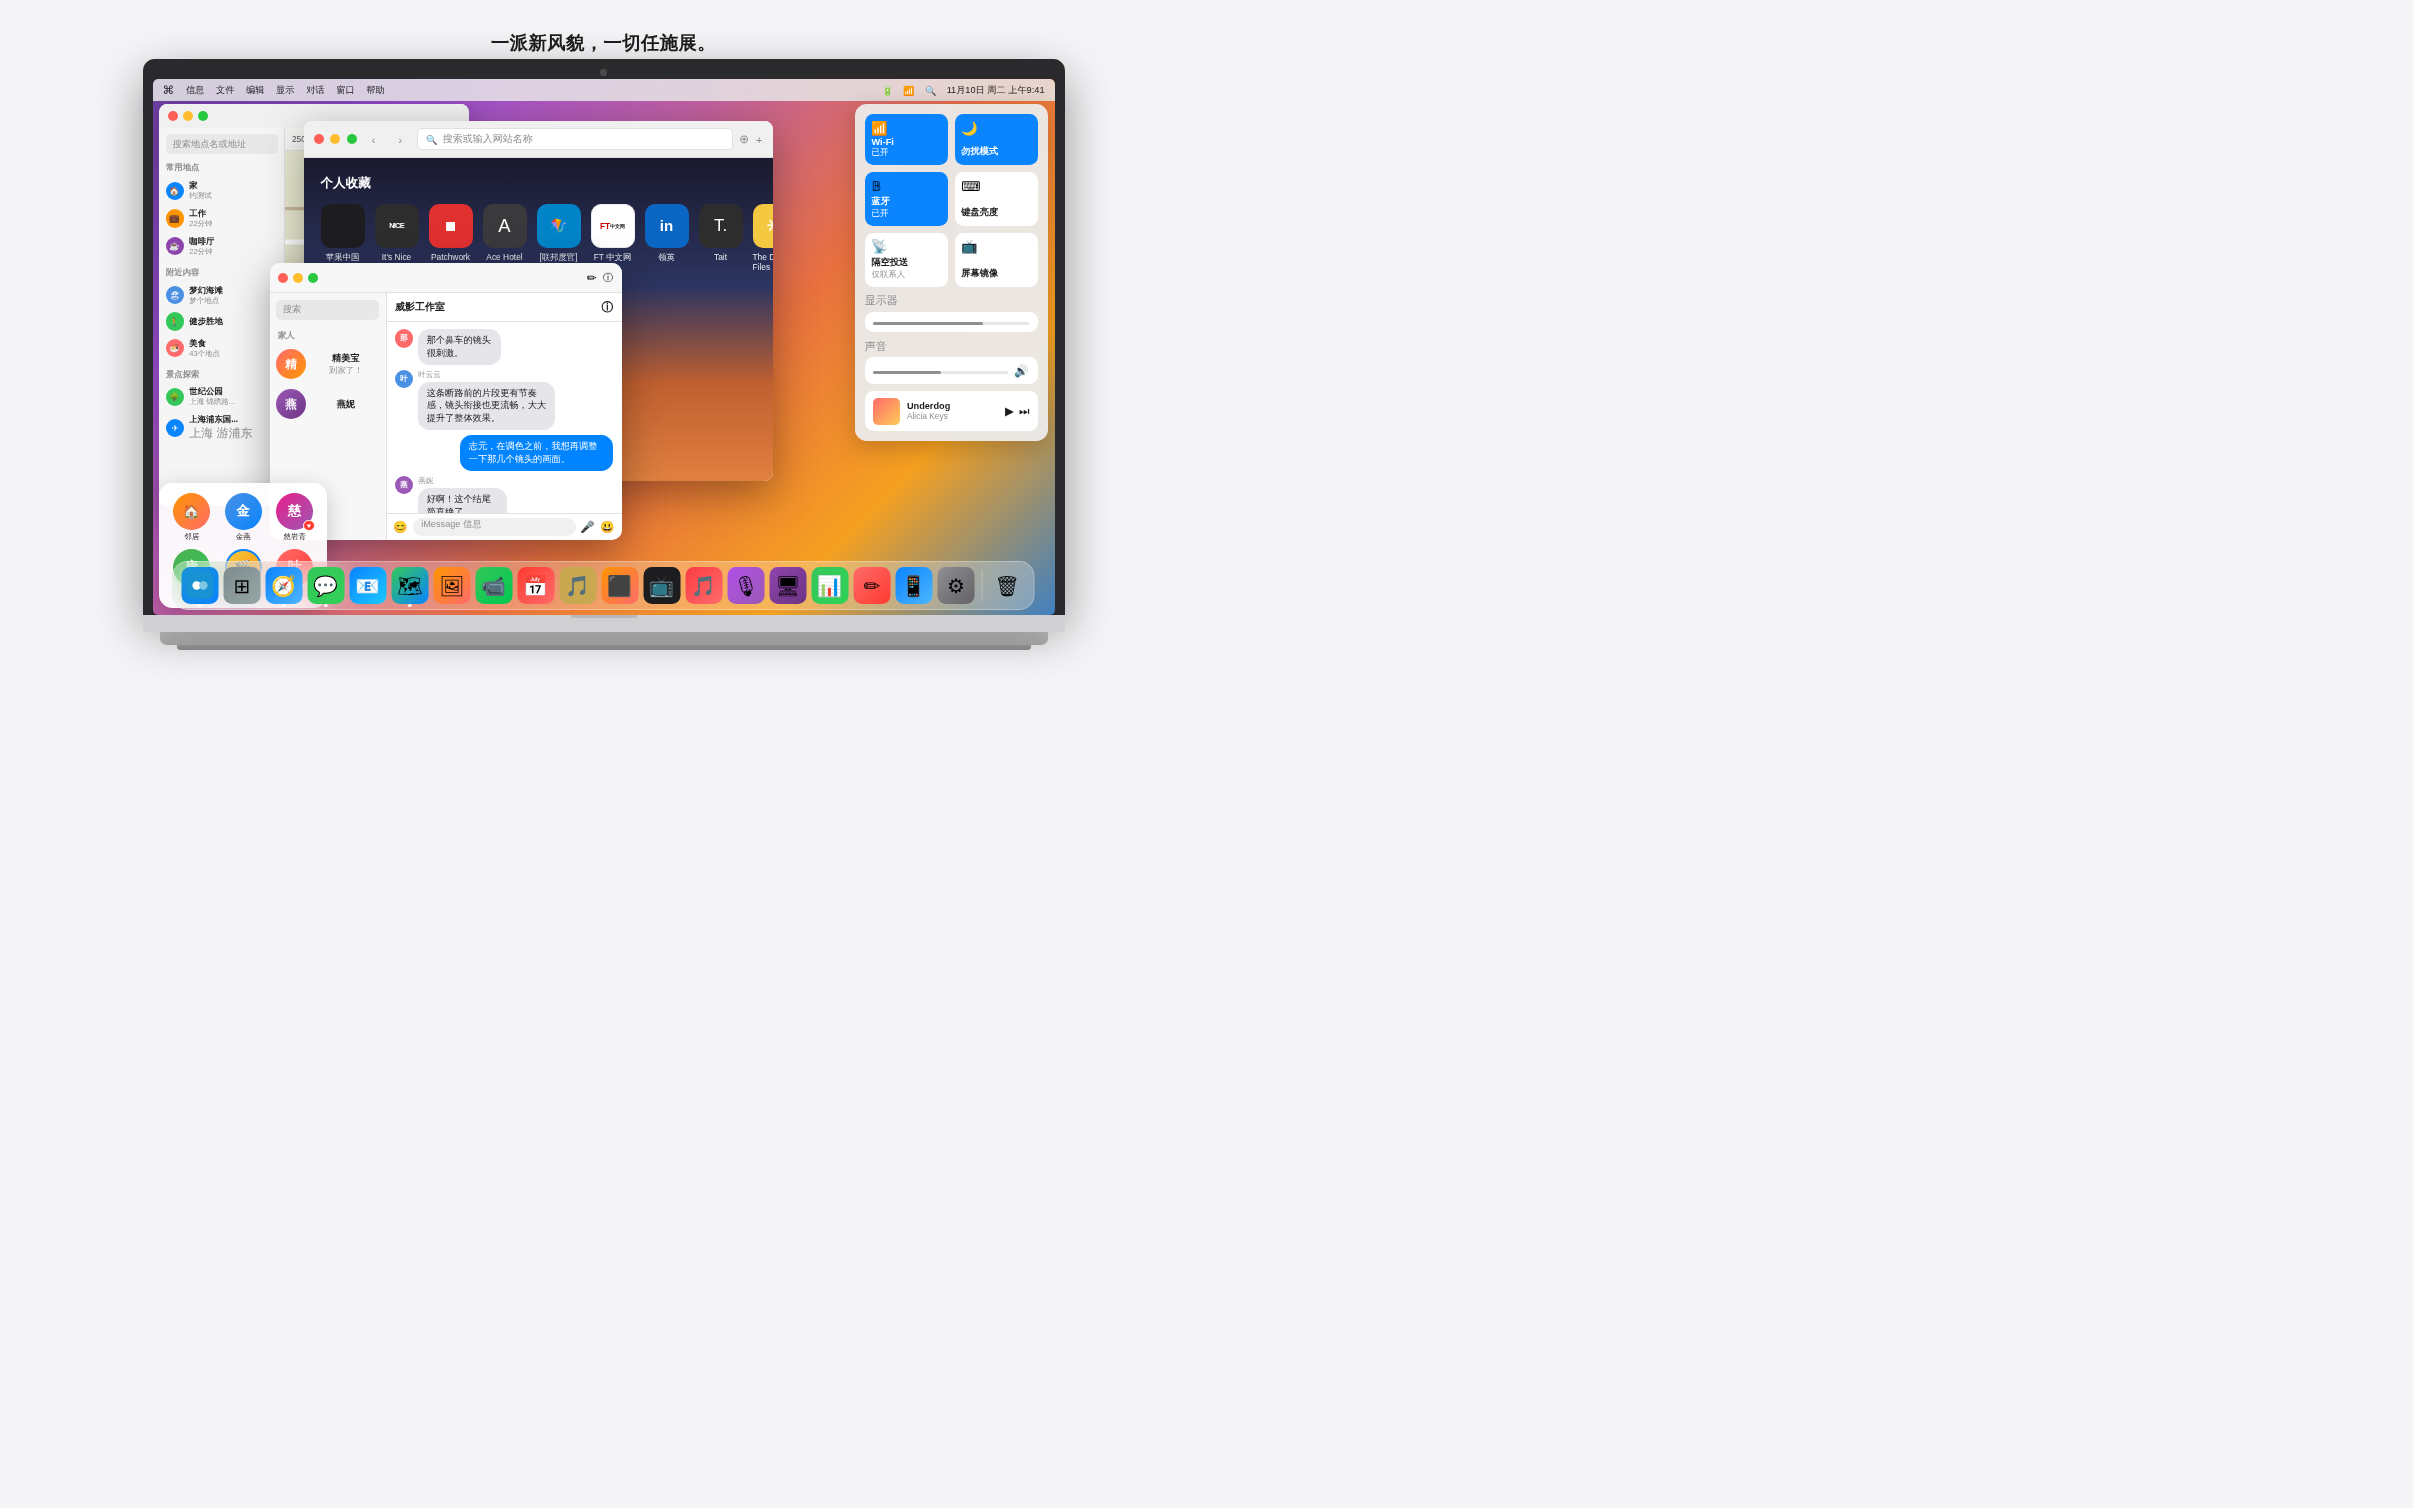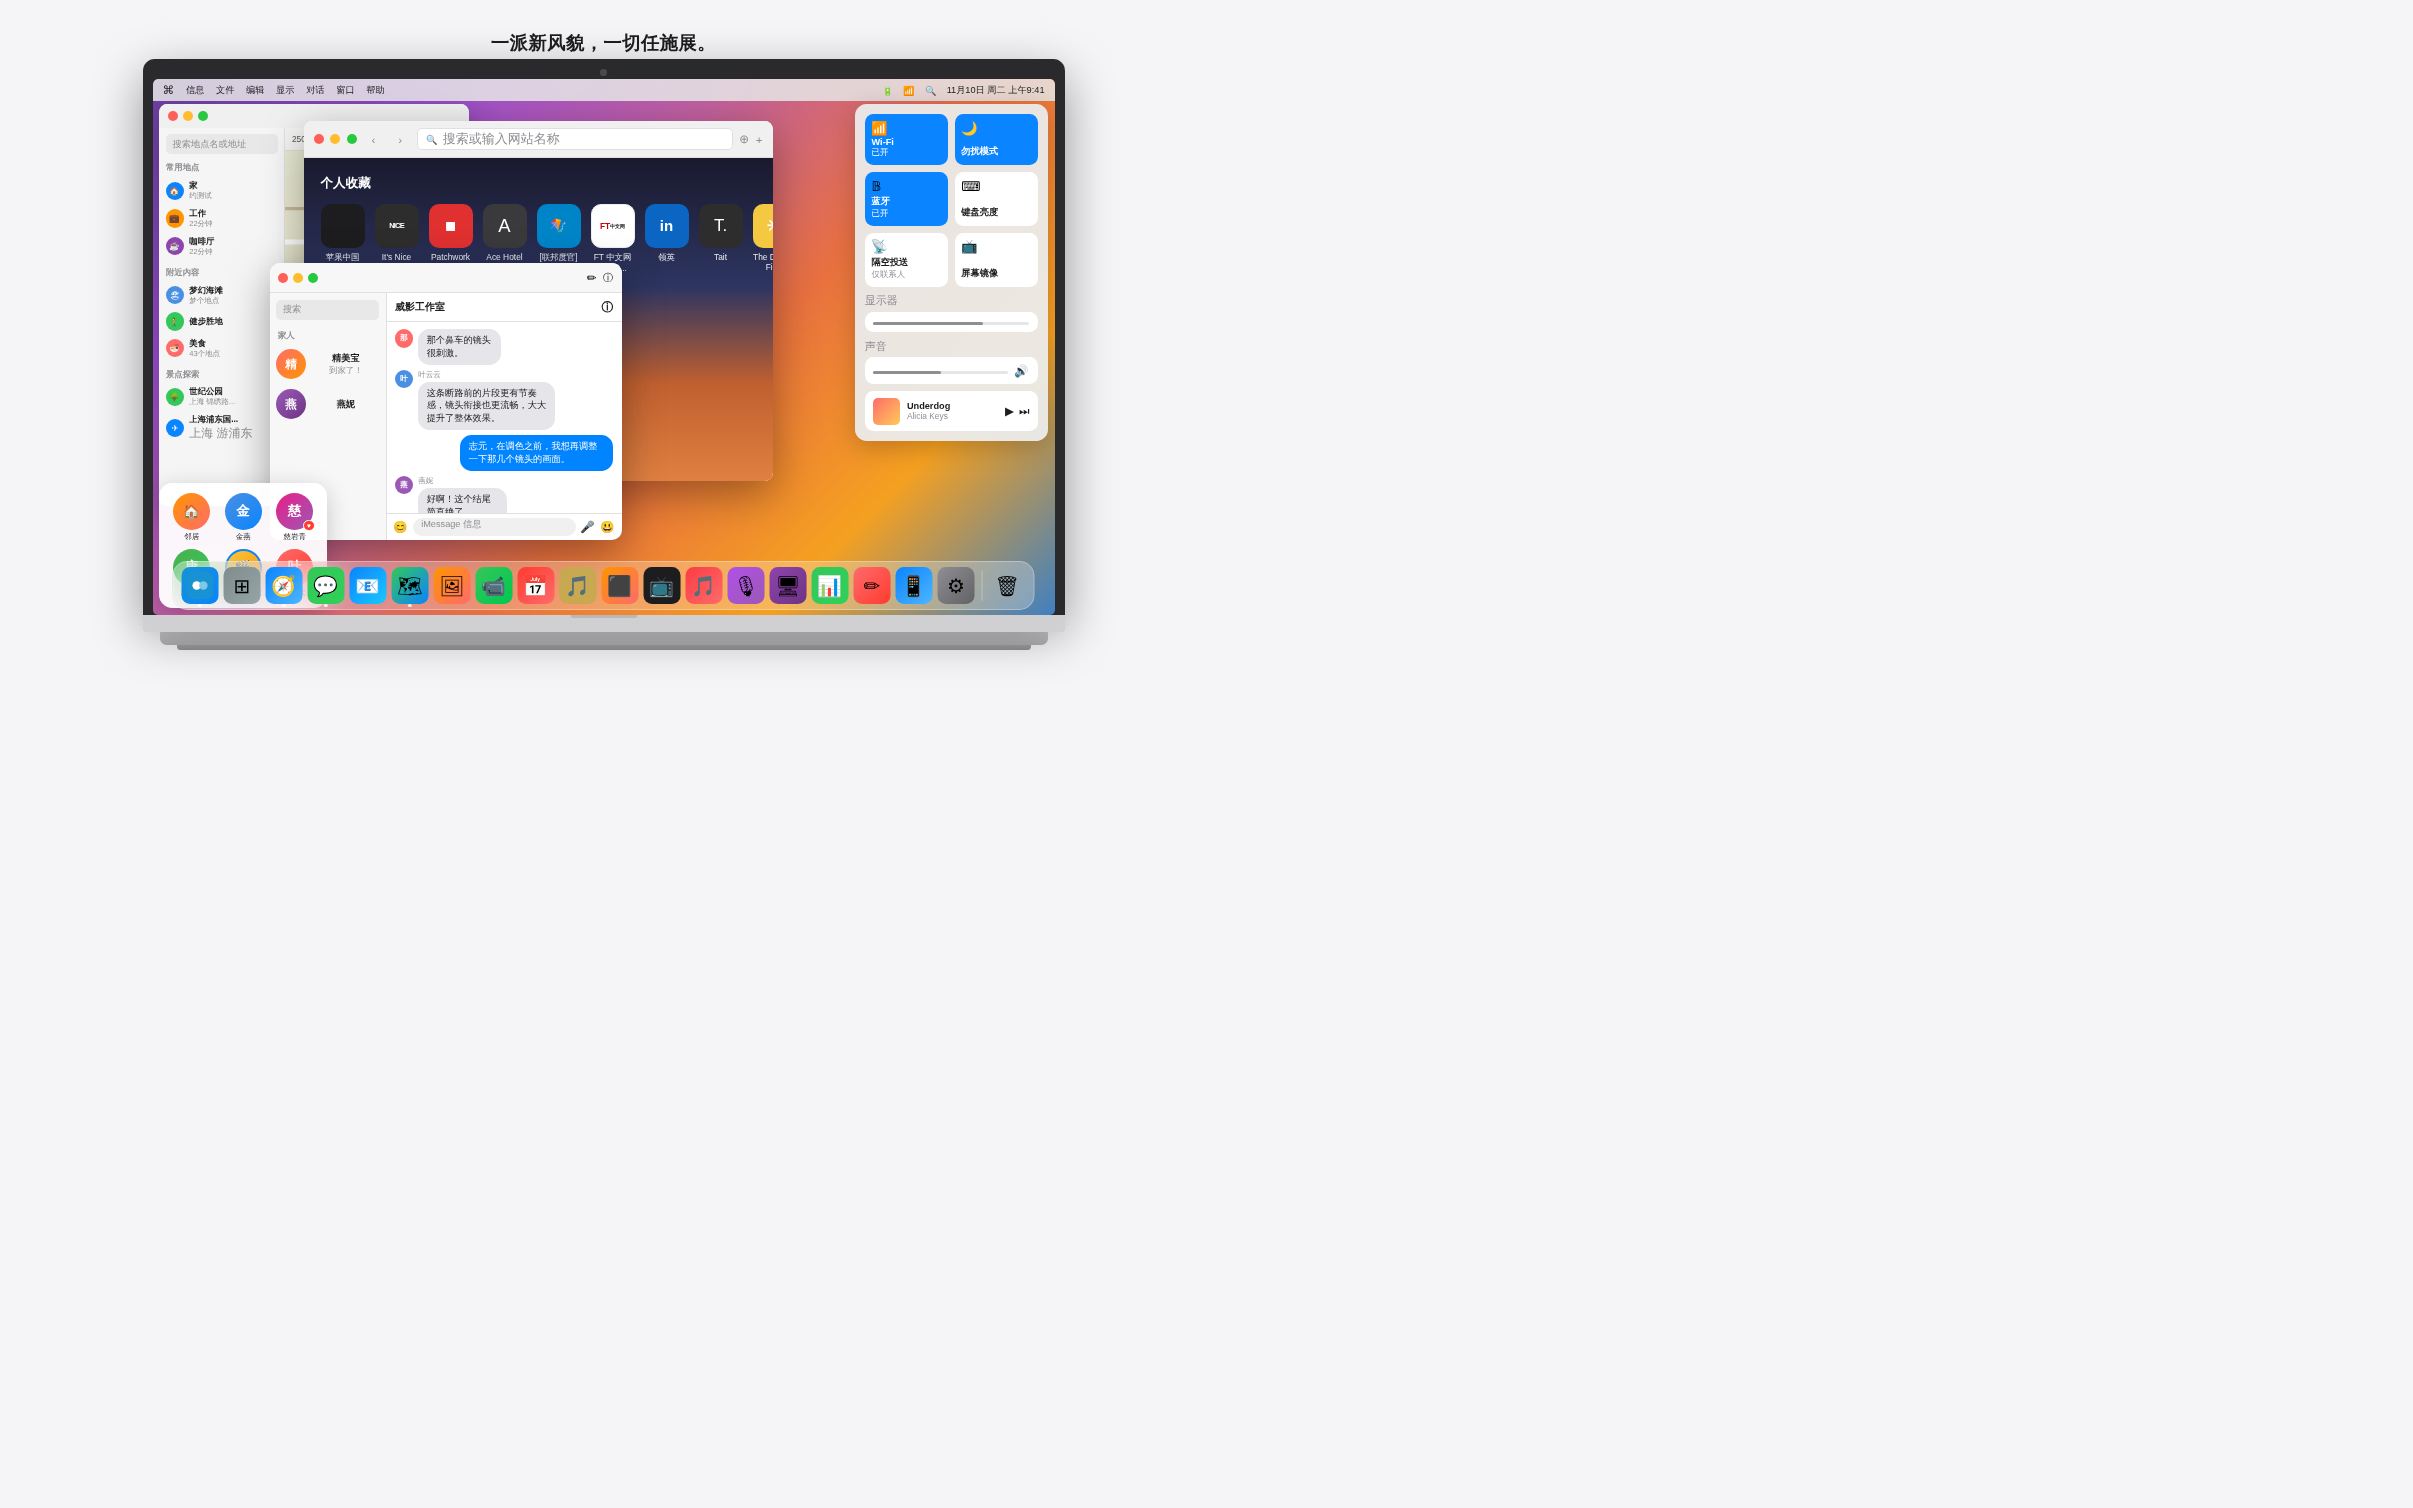--- a/index.html
+++ b/index.html
@@ -392,21 +392,20 @@
       border-radius: 10px;
       display: flex; align-items: center; justify-content: center;
       font-size: 17px;
       color: white;
       font-weight: 700;
     }
 
     .fav-label {
       font-size: 8.4px;
       color: rgba(255,255,255,0.9);
-      text-align: center;
       max-width: 50px;
     }
 
     
     .messages-window {
       position: absolute;
       top: 184px;
       left: 117px;
       width: 352px;
       height: 277px;
@@ -836,21 +835,21 @@
 
         <div class="safari-window">
           <div class="safari-toolbar">
             <div class="traffic-light tl-red"></div>
             <div class="traffic-light tl-yellow"></div>
             <div class="traffic-light tl-green"></div>
             <div class="safari-nav-btn">‹</div>
             <div class="safari-nav-btn">›</div>
             <div class="safari-address-bar">
               <span>🔍</span>
-              <span style="color:#8e8e93;font-size:13px">搜索或输入网站名称</span>
+              <span style="color:#8e8e93;font-size:10px">搜索或输入网站名称</span>
             </div>
             <div style="font-size:11.7px;color:#8e8e93;cursor:pointer">⊕</div>
             <div style="font-size:11.7px;color:#8e8e93;cursor:pointer">+</div>
           </div>
           <div class="safari-content">
             <div class="safari-hero-bg"></div>
             <div class="safari-favorites">
               <div class="favorites-title">个人收藏</div>
               <div class="favorites-grid">
                 <div class="fav-item">

